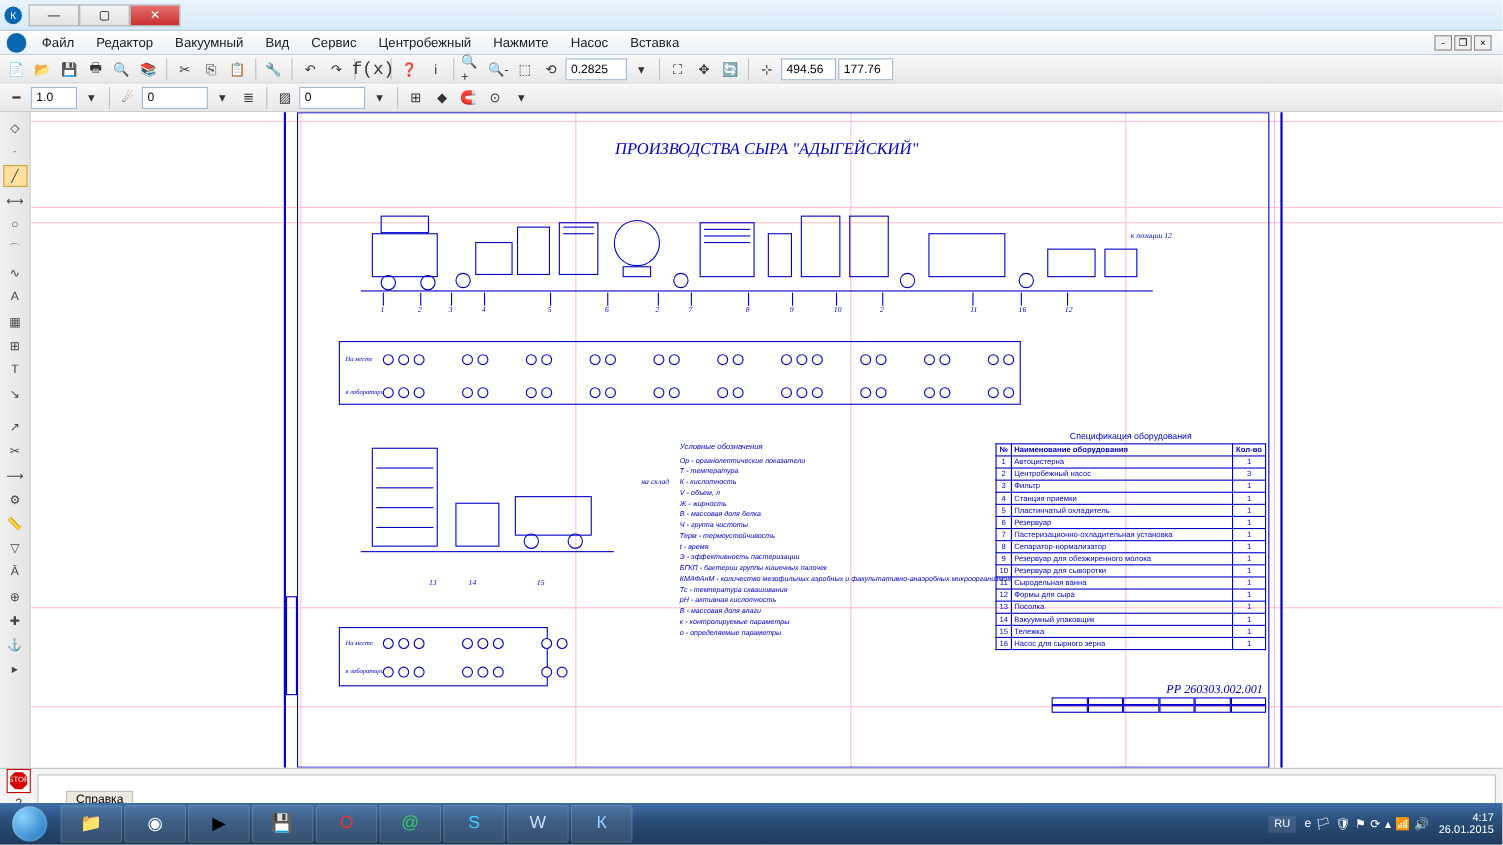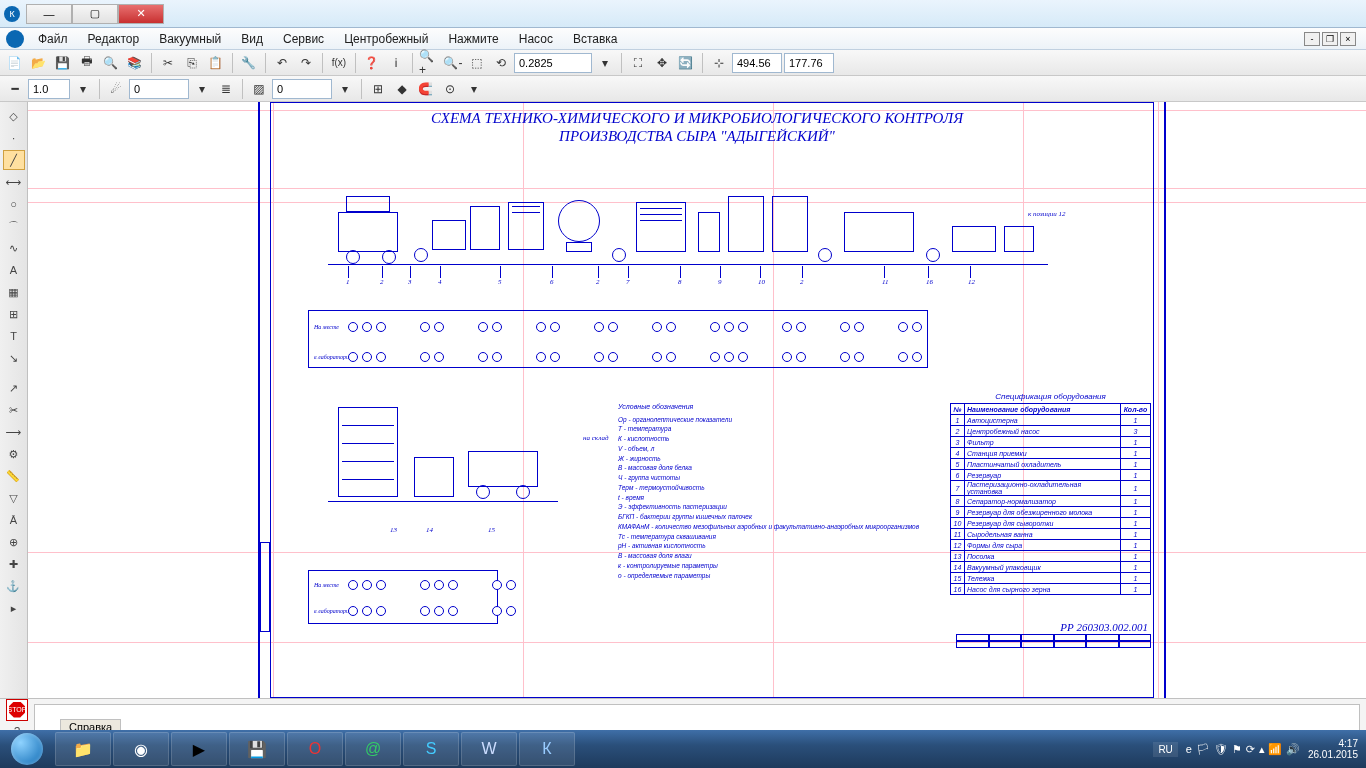--- a/index.html
+++ b/index.html
@@ -63,21 +63,21 @@
 .tray .clock { text-align: right; line-height: 1.1; }
 .tray .icons { display: flex; gap: 4px; font-size: 11px; }
 
 
 .schematic { position: absolute; }
 .eq-box { border: 1.5px solid #0000cc; background: transparent; position: absolute; }
 .pump-circ { width: 14px; height: 14px; border: 1.5px solid #0000cc; border-radius: 50%; position: absolute; }
 .small-circ { width: 10px; height: 10px; border: 1px solid #0000cc; border-radius: 50%; position: absolute; background: #fff; }
 .bline { position: absolute; background: #0000cc; }
 
-.spec-table { position: absolute; right: 215px; top: 290px; width: 201px; font-family: "Times New Roman", serif; font-style: italic; color: #0000cc; font-size: 7px; }
+.spec-table { position: absolute; right: 215px; top: 290px; width: 246px; font-family: "Times New Roman", serif; color: #0000cc; font-size: 7px; }
 .spec-table .st-title { text-align: center; font-size: 8px; margin-bottom: 2px; }
 .spec-table table { width: 100%; border-collapse: collapse; }
 .spec-table th, .spec-table td { border: 1px solid #0000cc; padding: 0 2px; height: 11px; text-align: left; }
 .spec-table th:first-child, .spec-table td:first-child { width: 14px; text-align: center; }
 .spec-table th:last-child, .spec-table td:last-child { width: 30px; text-align: center; }
 
 .legend { position: absolute; left: 590px; top: 300px; font-family: "Times New Roman", serif; font-style: italic; color: #0000cc; font-size: 6.5px; line-height: 1.5; }
 
 .num-label { position: absolute; font-family: "Times New Roman", serif; font-style: italic; color: #0000cc; font-size: 7px; }
 
@@ -132,30 +132,30 @@
   <div class="tb-sep"></div>
   <div class="tb-btn ico">✂</div>
   <div class="tb-btn ico">⎘</div>
   <div class="tb-btn ico">📋</div>
   <div class="tb-sep"></div>
   <div class="tb-btn ico">🔧</div>
   <div class="tb-sep"></div>
   <div class="tb-btn ico">↶</div>
   <div class="tb-btn ico">↷</div>
   <div class="tb-sep"></div>
-  <div class="tb-btn" style="font-size:10px;">f(x)</div>
+  <div class="tb-btn" style="font-size:16px;font-family:Liberation Mono, monospace;">f(x)</div>
   <div class="tb-sep"></div>
   <div class="tb-btn ico">❓</div>
   <div class="tb-btn ico">ℹ</div>
   <div class="tb-sep"></div>
   <div class="tb-btn ico">🔍+</div>
   <div class="tb-btn ico">🔍-</div>
   <div class="tb-btn ico">⬚</div>
   <div class="tb-btn ico">⟲</div>
-  <input class="tb-input" style="width: 78px;" value="0.2825">
+  <input class="tb-input" style="width: 56px;" value="0.2825">
   <div class="tb-btn ico">▾</div>
   <div class="tb-sep"></div>
   <div class="tb-btn ico">⛶</div>
   <div class="tb-btn ico">✥</div>
   <div class="tb-btn ico">🔄</div>
   <div class="tb-sep"></div>
   <div class="tb-btn ico">⊹</div>
   <input class="tb-input" style="width: 50px;" value="494.56">
   <input class="tb-input" style="width: 50px;" value="177.76">
 </div>
@@ -217,21 +217,20 @@
   <div class="guide-h" style="top:540px"></div>
   <div class="guide-v" style="left:245px"></div>
   <div class="guide-v" style="left:495px"></div>
   <div class="guide-v" style="left:745px"></div>
   <div class="guide-v" style="left:995px"></div>
   <div class="guide-v" style="left:1130px"></div>
 
   <div class="frame-outer"></div>
   <div class="frame-inner"></div>
 
-  <div class="dwg-title" style="top:8px">СХЕМА ТЕХНИКО-ХИМИЧЕСКОГО И МИКРОБИОЛОГИЧЕСКОГО КОНТРОЛЯ</div>
   <div class="dwg-title" style="top:26px">ПРОИЗВОДСТВА СЫРА "АДЫГЕЙСКИЙ"</div>
 
   <div class="schematic" style="left:300px; top:80px; width:720px; height:100px">
 
     <div class="bline" style="left:0; top:82px; width:720px; height:1px"></div>
 
     <div class="eq-box" style="left:10px; top:30px; width:60px; height:40px"></div>
     <div class="eq-box" style="left:18px; top:14px; width:44px; height:16px"></div>
     <div class="pump-circ" style="left:18px; top:68px"></div>
     <div class="pump-circ" style="left:54px; top:68px"></div>

